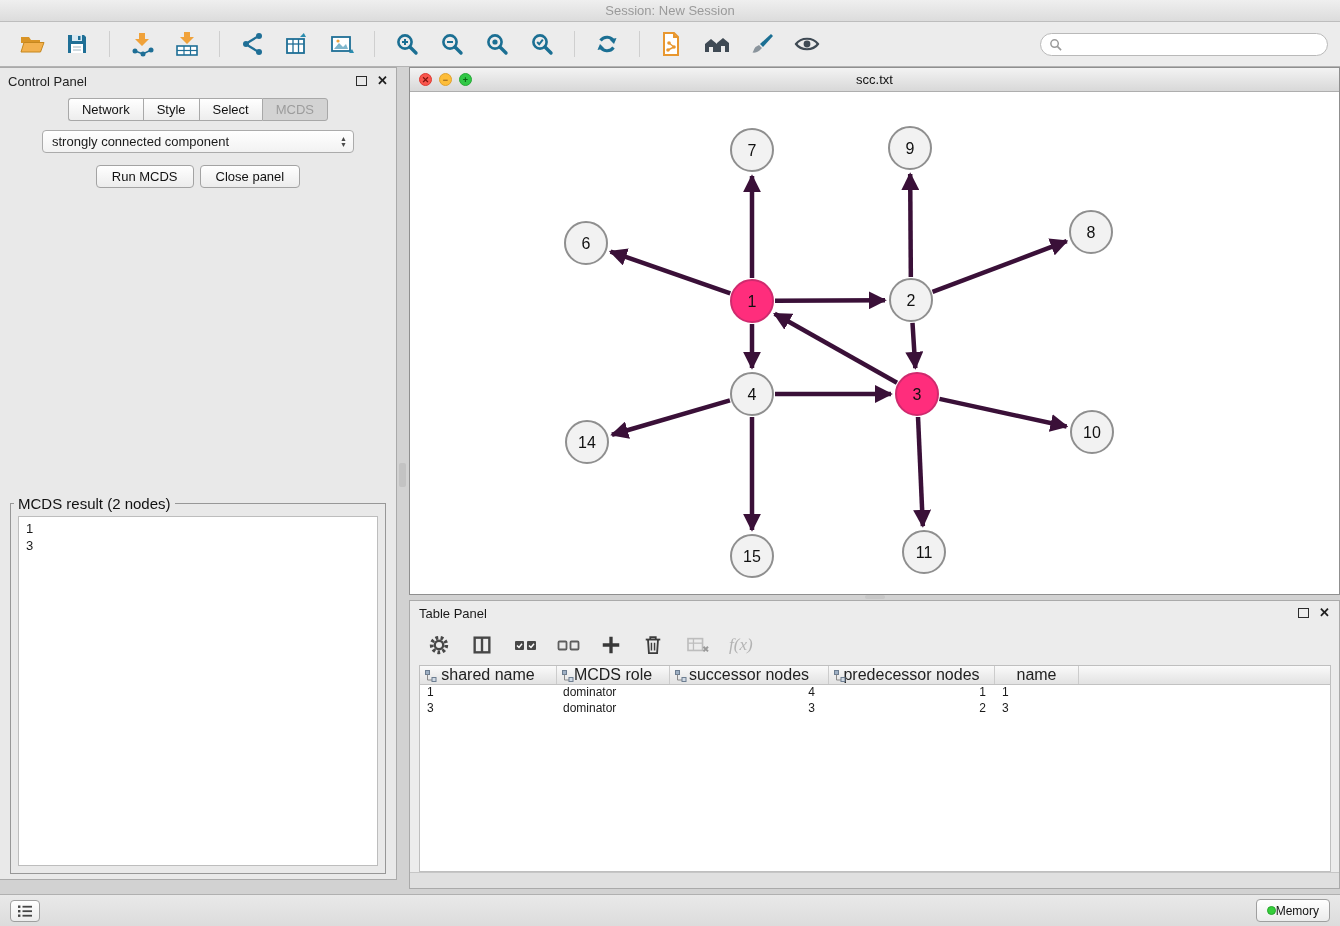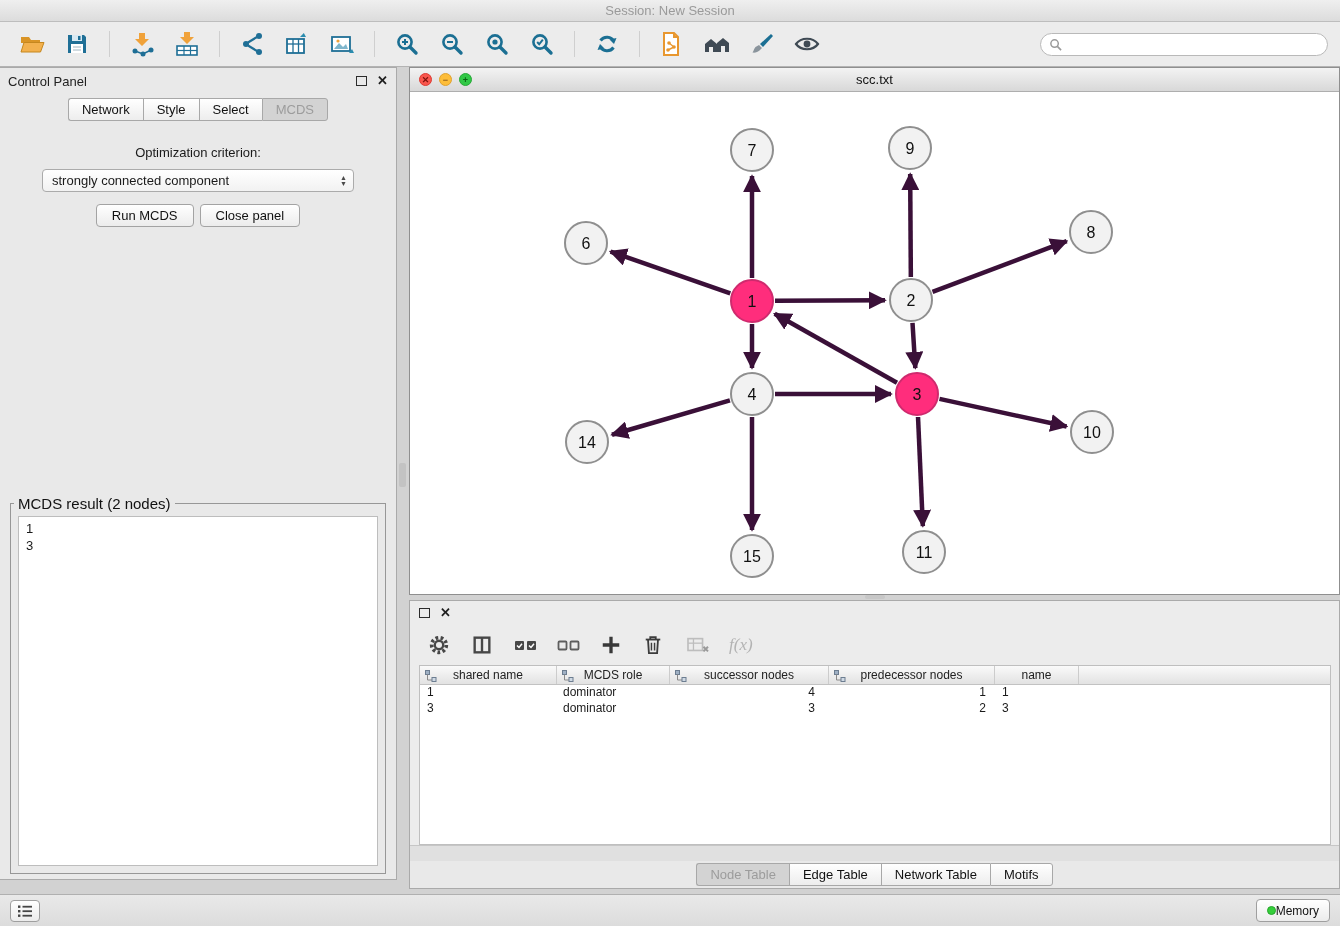--- a/index.html
+++ b/index.html
@@ -158,21 +158,21 @@
   .tp-toolbar { height: 40px; display: flex; align-items: center; padding: 0 0 0 18px; gap: 17px; }
   .tp-icon { display: flex; align-items: center; justify-content: flex-start; width: 26px; height: 26px; }
   .fx-label { font-family: "Liberation Serif", serif; font-style: italic; font-size: 17px; color: #b3b3b3; }
 
   .table-region { margin: 0 8px 0 9px; flex: 1; display: flex; flex-direction: column; }
   .thead { display: flex; height: 20px; border: 1px solid #bfbfbf; border-bottom: 1px solid #c2c2c2; }
   .th {
     position: relative;
     background: linear-gradient(#fafafa, #e2e2e2);
     border-right: 1px solid #cccccc;
-    font-size: 12px; color: #222;
+    font-size: 16px; color: #222;
     display: flex; align-items: center; justify-content: center;
   }
   .th .col-icon { position: absolute; left: 5px; top: 4px; }
   .th.filler { border-right: none; flex: 1; }
   .tbody { flex: 1; background: #ffffff; border: 1px solid #bfbfbf; border-top: none; overflow: hidden; }
   .trow { display: flex; height: 16px; font-size: 12px; }
   .tcell { overflow: hidden; white-space: nowrap; }
   .c0 { width: 137px; padding-left: 7px; }
   .c1 { width: 113px; padding-left: 6px; }
   .c2 { width: 159px; padding-right: 14px; text-align: right; }
@@ -373,21 +373,20 @@
       <span class="win-close">✕</span>
     </div>
 
     <div class="cp-tabs">
       <button class="cp-tab">Network</button>
       <button class="cp-tab">Style</button>
       <button class="cp-tab">Select</button>
       <button class="cp-tab selected">MCDS</button>
     </div>
 
-    <div class="opt-label">Optimization criterion:</div>
 
     <div class="dropdown">
       <span class="dd-value">strongly connected component</span>
       <span class="spin">
           <span>▲</span>
           <span>▼</span>
         </span>
     </div>
 
     <div class="cp-buttons">
@@ -459,20 +458,21 @@
           <text x="342" y="469.5" text-anchor="middle" font-size="16" font-family="Liberation Sans, sans-serif" fill="#111111">15</text>
           <circle cx="514" cy="460" r="21" fill="#f2f2f2" stroke="#8f8f8f" stroke-width="2"></circle>
           <text x="514" y="465.5" text-anchor="middle" font-size="16" font-family="Liberation Sans, sans-serif" fill="#111111">11</text>
         </svg>
     </div>
     <div class="h-splitter-handle"></div>
   </div>
 
   <div class="table-panel">
     <div class="tp-header">
+      <span class="ph-title">Table Panel</span>
       <span class="win-float"></span>
       <span class="win-close">✕</span>
     </div>
 
     <div class="tp-toolbar">
       <div class="tp-icon">
         <svg class="icon" width="22" height="22" viewBox="0 0 24 24">
           <circle cx="12" cy="12" r="8" fill="none" stroke="#474747" stroke-width="4" stroke-dasharray="3 2.6"></circle>
           <circle cx="12" cy="12" r="4.6" fill="none" stroke="#474747" stroke-width="2.6"></circle>
         </svg>
@@ -577,26 +577,20 @@
             <div class="tcell c2">3</div>
             <div class="tcell c3">2</div>
             <div class="tcell c4">3</div>
             <div class="tcell cf"></div>
           </div>
         </div>
     </div>
 
     <div class="tp-footer-strip"></div>
 
-    <div class="tp-tabs">
-      <button class="cp-tab selected">Node Table</button>
-      <button class="cp-tab">Edge Table</button>
-      <button class="cp-tab">Network Table</button>
-      <button class="cp-tab">Motifs</button>
-    </div>
   </div>
 </div>
 
 <div class="statusbar">
   <div class="sb-btn">
     <svg class="icon" width="16" height="14" viewBox="0 0 16 14">
       <rect x="1" y="1.5" width="2.4" height="2.4" fill="#454545"></rect>
       <rect x="1" y="6" width="2.4" height="2.4" fill="#454545"></rect>
       <rect x="1" y="10.5" width="2.4" height="2.4" fill="#454545"></rect>
       <line x1="5.5" y1="2.7" x2="15" y2="2.7" stroke="#454545" stroke-width="1.8"></line>

